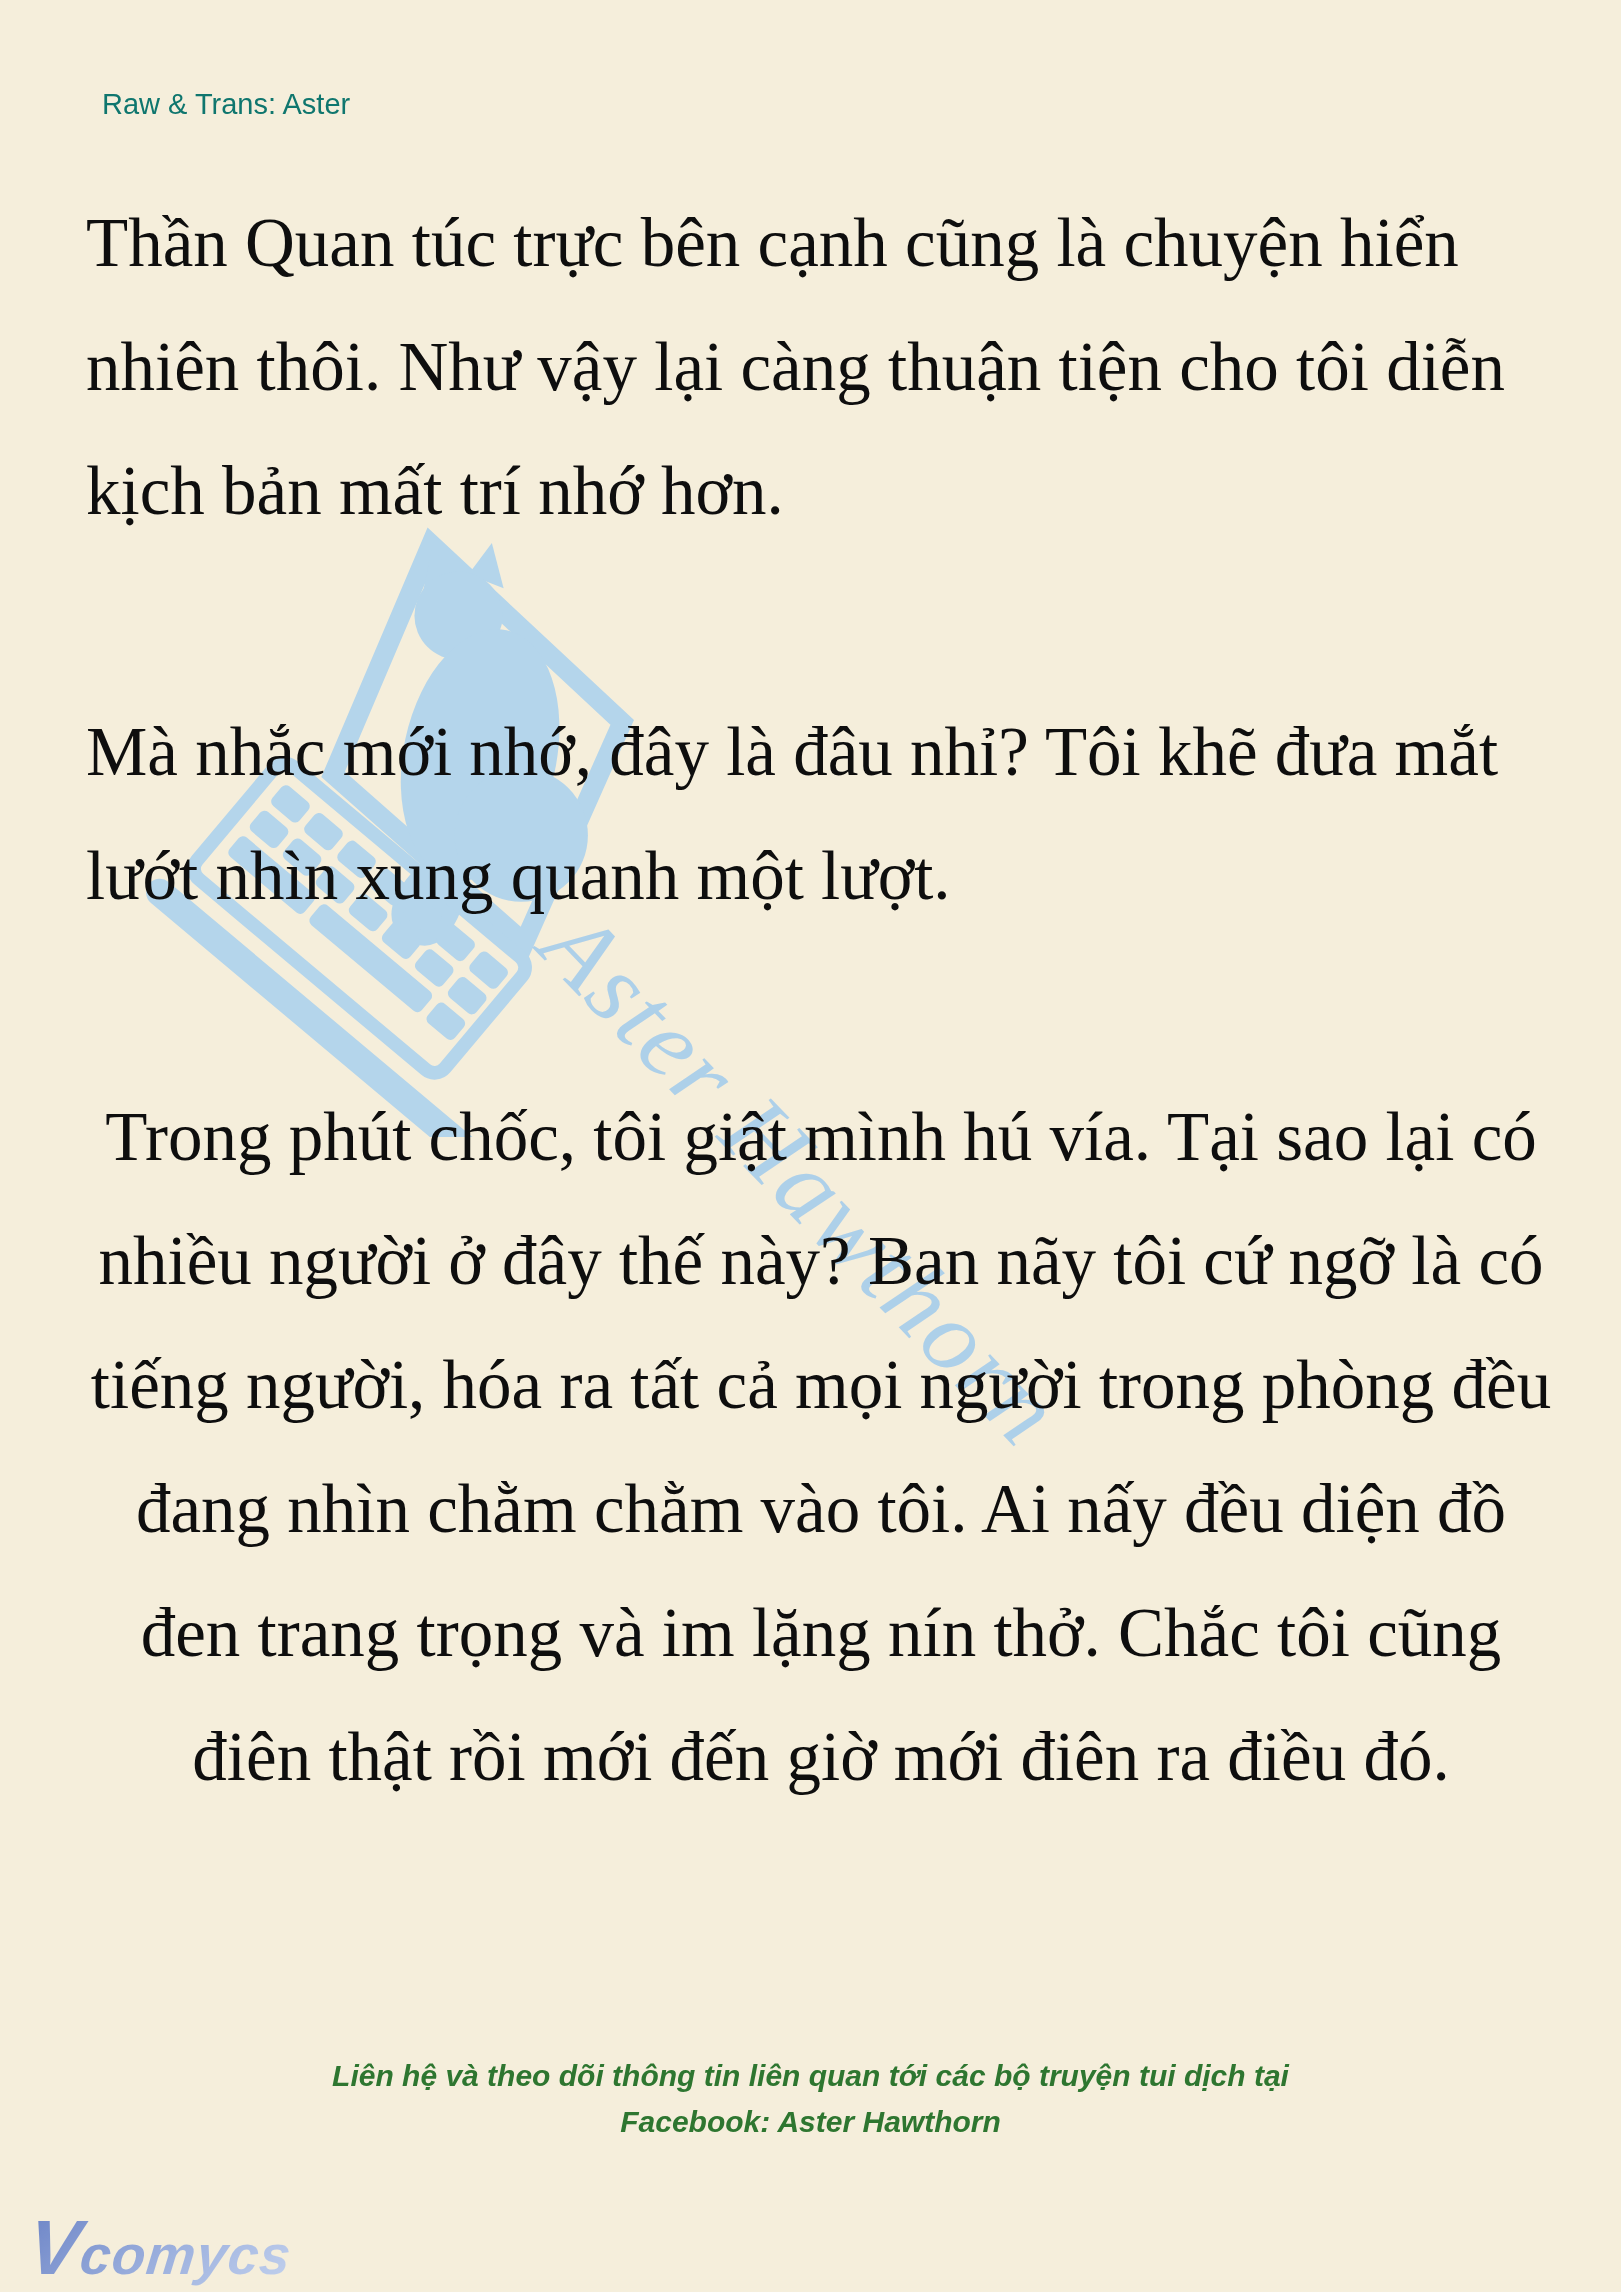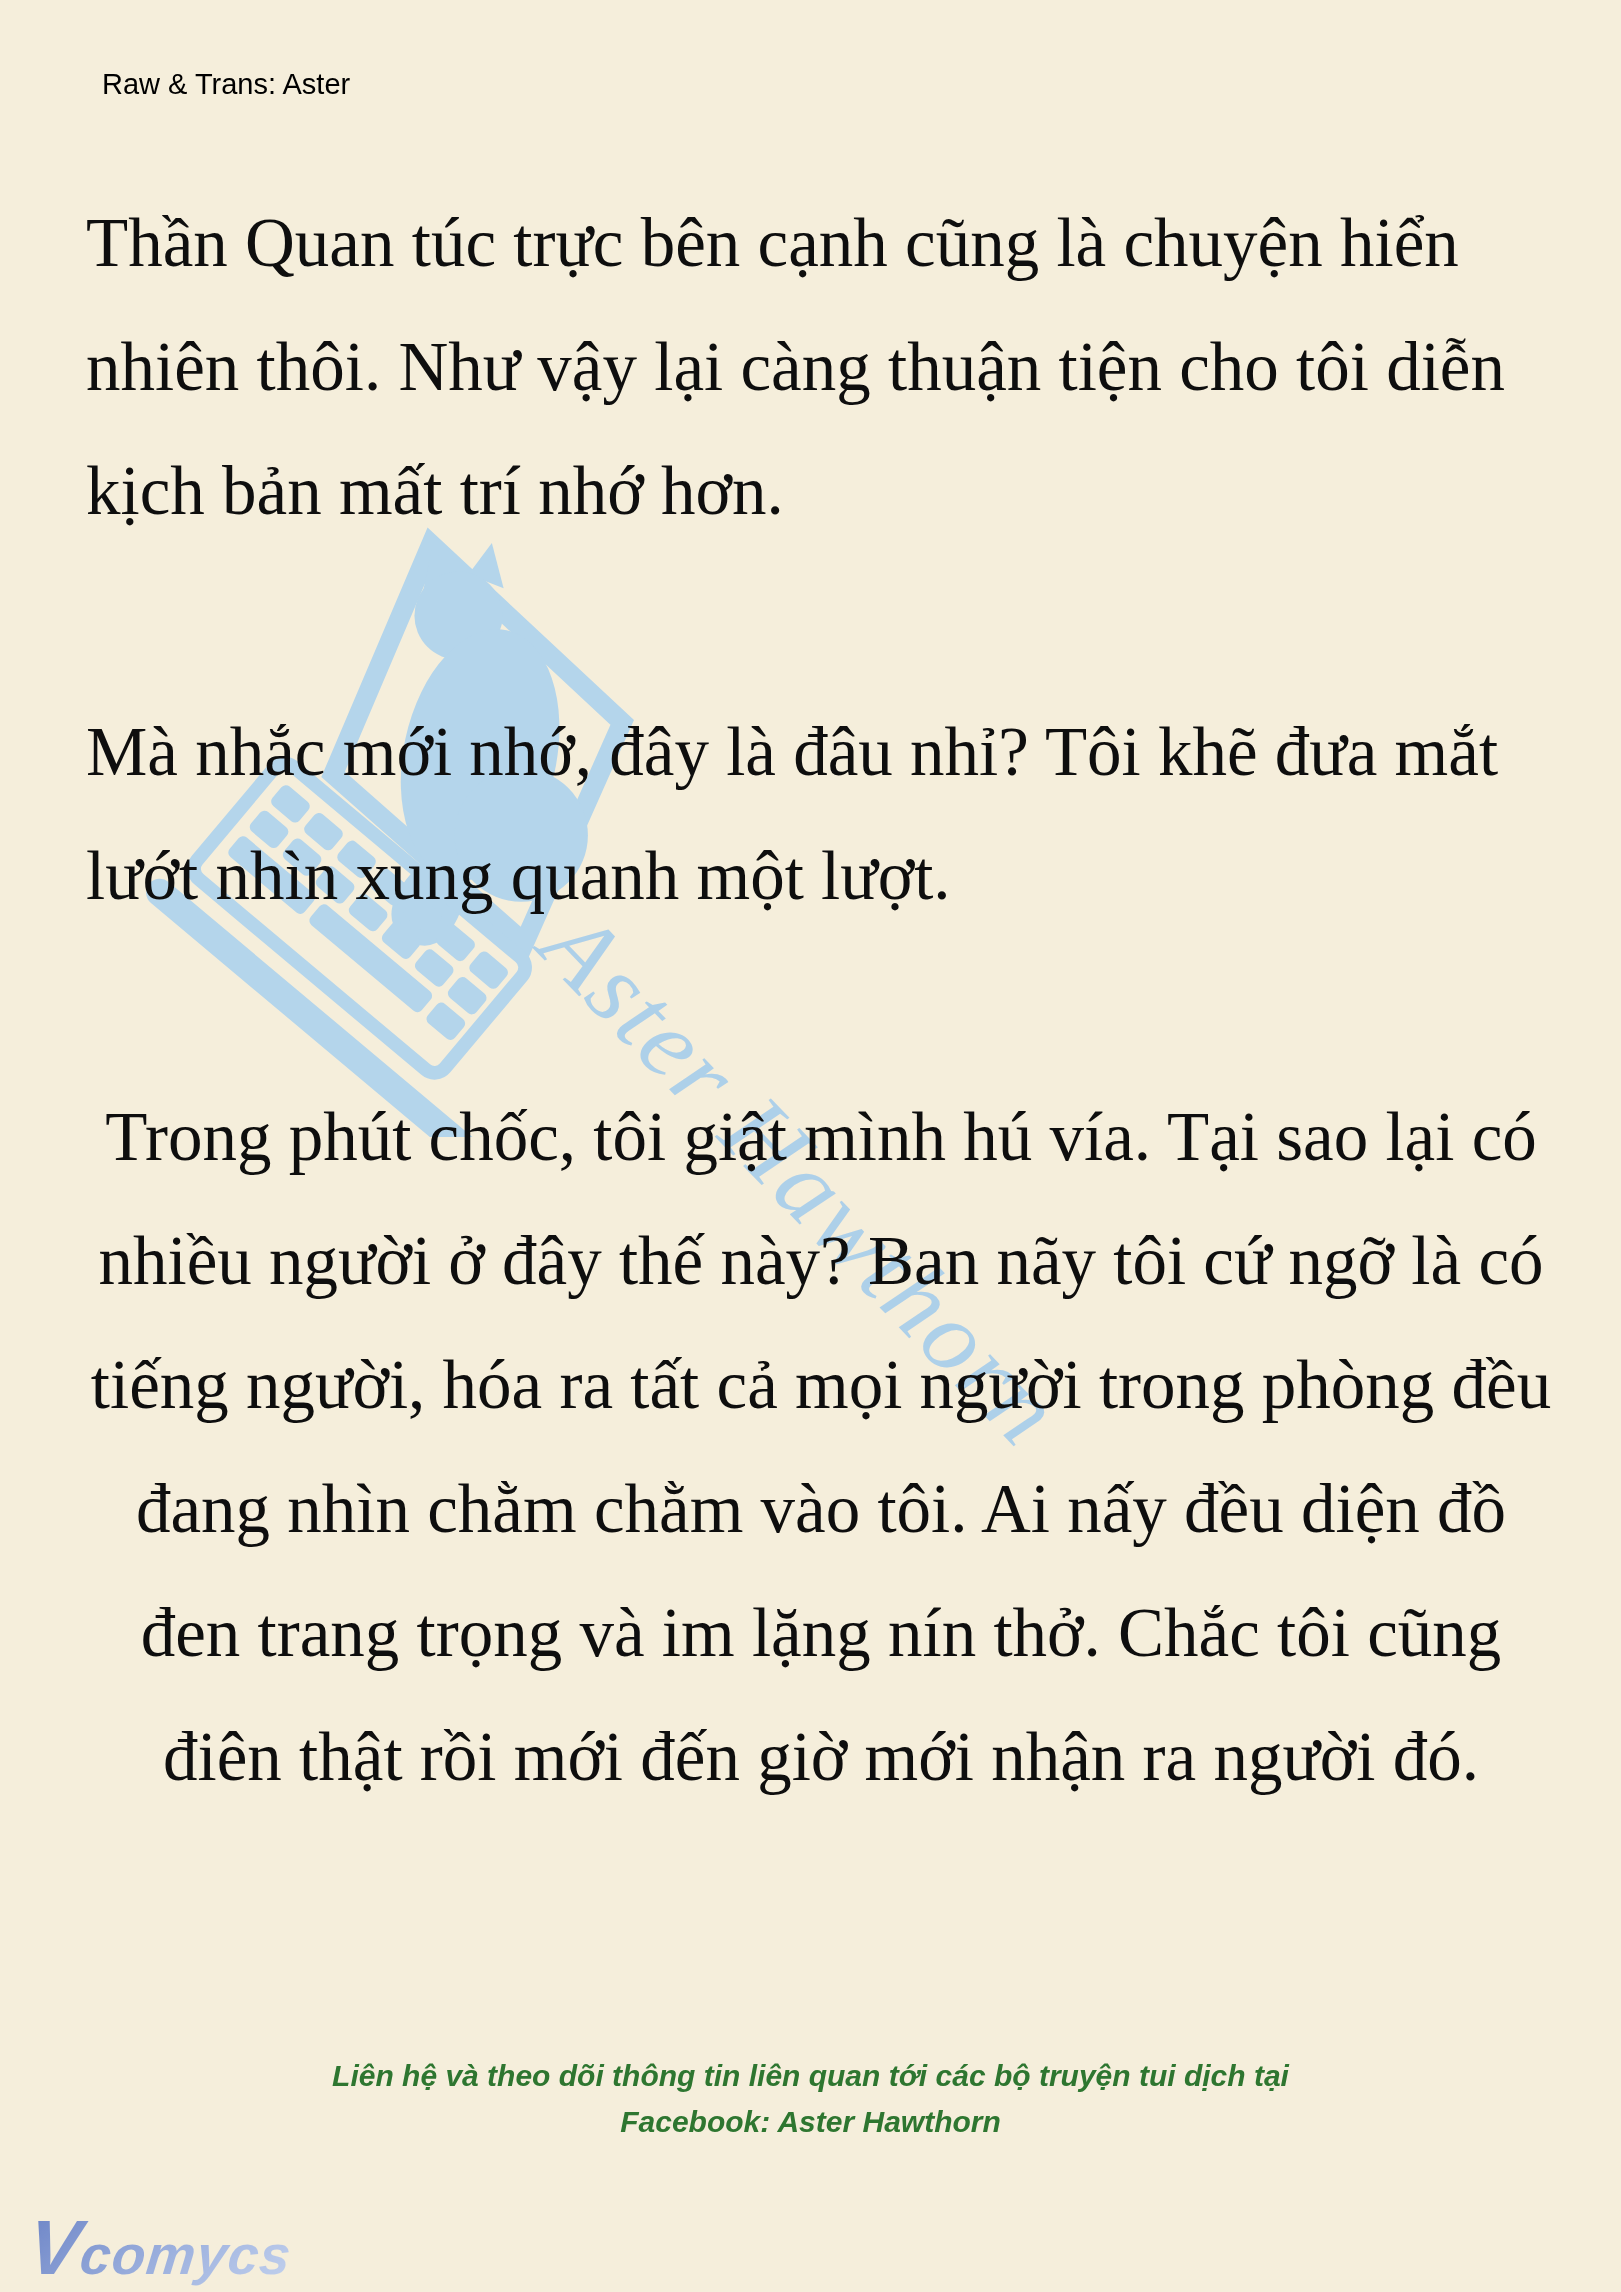--- a/index.html
+++ b/index.html
@@ -33,25 +33,25 @@
     color: rgba(169, 205, 234, 0.95);
     white-space: nowrap;
     transform: rotate(46deg);
     transform-origin: 0 0;
   }
 
   
   .credit {
     position: absolute;
     left: 102px;
-    top: 68px;
+    top: 88px;
     z-index: 1;
     font-family: "Liberation Sans", sans-serif;
     font-size: 29px;
-    color: #000000;
+    color: #0f766e;
   }
 
   
   .main-text {
     position: absolute;
     left: 86px;
     top: 181px;
     width: 1470px;
     z-index: 1;
     font-size: 69px;
@@ -156,21 +156,21 @@
       <div class="paragraph">
         <div class="line">Mà nhắc mới nhớ, đây là đâu nhỉ? Tôi khẽ đưa mắt</div>
         <div class="line">lướt nhìn xung quanh một lượt.</div>
       </div>
       <div class="paragraph">
         <div class="line">Trong phút chốc, tôi giật mình hú vía. Tại sao lại có</div>
         <div class="line">nhiều người ở đây thế này? Ban nãy tôi cứ ngỡ là có</div>
         <div class="line">tiếng người, hóa ra tất cả mọi người trong phòng đều</div>
         <div class="line">đang nhìn chằm chằm vào tôi. Ai nấy đều diện đồ</div>
         <div class="line">đen trang trọng và im lặng nín thở. Chắc tôi cũng</div>
-        <div class="line">điên thật rồi mới đến giờ mới nhận ra người đó.</div>
+        <div class="line">điên thật rồi mới đến giờ mới điên ra điều đó.</div>
       </div>
     </div>
 
   <div class="footer-notice">
       <div class="line">Liên hệ và theo dõi thông tin liên quan tới các bộ truyện tui dịch tại</div>
       <div class="line">Facebook: Aster Hawthorn</div>
     </div>
 
   <div class="vcomycs-logo">Vcomycs</div>
 

